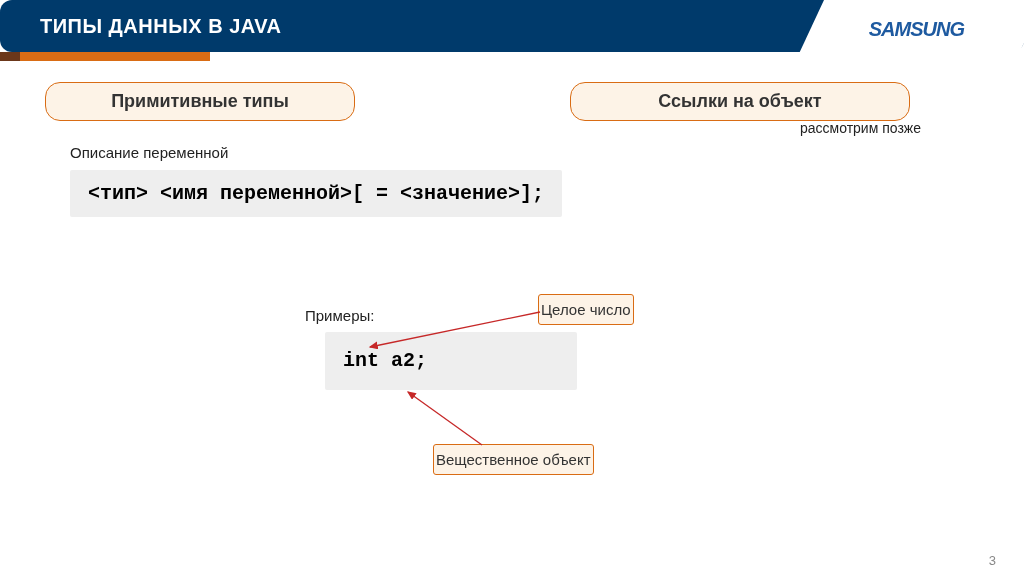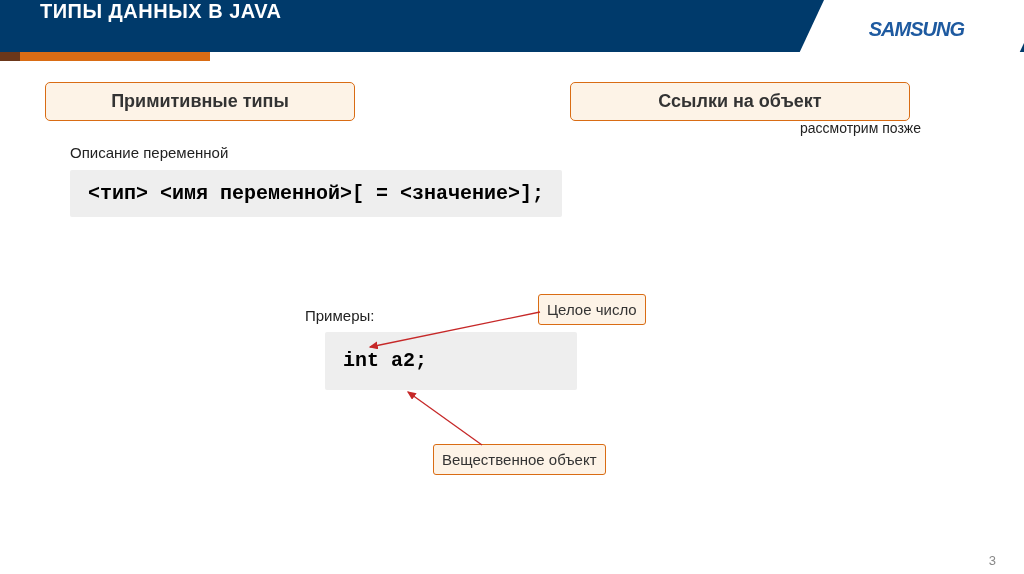--- a/index.html
+++ b/index.html
@@ -9,21 +9,23 @@
     background: #fff;
     font-family: Arial, sans-serif;
     position: relative;
     overflow: hidden;
   }
   .topbar {
     width: 100%;
     height: 52px;
     background: #003a6b;
     display: flex;
+    align-items: center;
     position: relative;
+    border-radius: 12px;
   }
   .topbar-title {
     color: #fff;
     font-size: 20px;
     font-weight: bold;
     margin-left: 40px;
     letter-spacing: 0.5px;
   }
   .topbar-angled {
     position: absolute;
@@ -60,21 +62,21 @@
   }
   .orange-accent .dark {
     width: 20px;
     height: 9px;
     background: #6b371a;
   }
   .content { position: relative; width: 100%; height: calc(100% - 52px); }
   .ribbon {
     border: 1px solid #d96c14;
     background: #fdf3e7;
-    border-radius: 5px;
+    border-radius: 15px;
     font-size: 18px;
     font-weight: bold;
     color: #333;
     text-align: center;
     padding: 8px 14px;
     position: absolute;
   }
   .ribbon-left { top: 30px; left: 45px; width: 310px; }
   .ribbon-right { top: 30px; left: 570px; width: 340px; }
   .note-right { position: absolute; top: 68px; left: 800px; font-size: 14px; color: #222; }
@@ -95,21 +97,21 @@
     width: 252px;
     line-height: 1.7;
     font-weight: bold;
   }
   .annot {
     border: 1px solid #d96c14;
     background: #fdf3e7;
     border-radius: 3px;
     font-size: 15px;
     color: #333;
-    padding: 6px 8px;
+    padding: 6px 2px;
     position: absolute;
     text-align: center;
   }
   .annot-int { top: 242px; left: 538px; }
   .annot-double { top: 392px; left: 433px; }
   .page-num {
     position: absolute;
     bottom: 6px;
     right: 28px;
     font-size: 13px;

